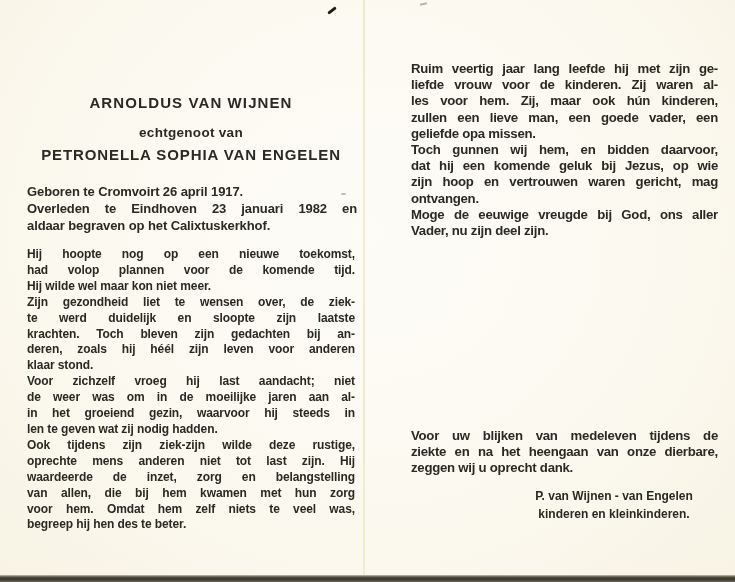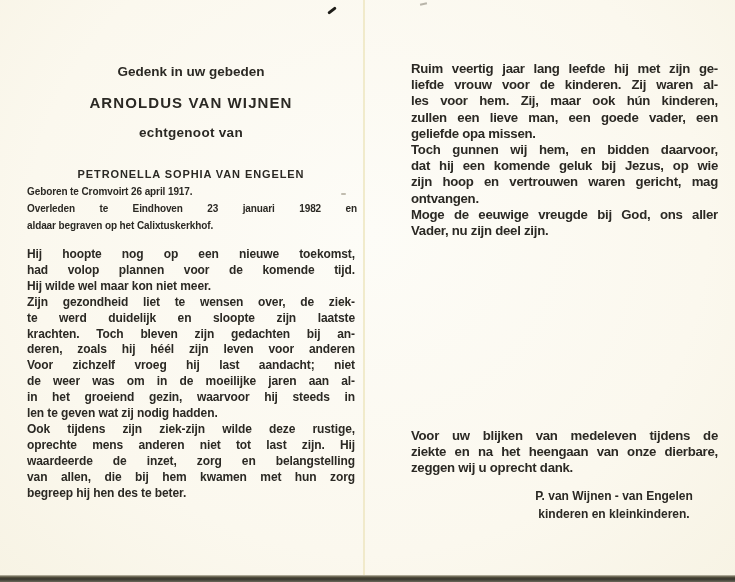--- a/index.html
+++ b/index.html
@@ -12,22 +12,22 @@
   }
   .abs{position:absolute;}
   .ctr{text-align:center;}
   .line{overflow:hidden;}
   .jl{text-align:justify;text-align-last:justify;}
   .ll{text-align:left;text-align-last:left;}
 
   .intro   {left:27px; top:64px;  width:328px; font-size:13.5px;}
   .name    {left:27px; top:94px;  width:328px; font-size:15px;  letter-spacing:1.1px;}
   .relation{left:27px; top:125px; width:328px; font-size:13.5px; letter-spacing:.3px;}
-  .spouse  {left:24px; top:168px; width:334px; font-size:11px;  letter-spacing:.9px;}
-  .vitals  {left:27px; top:183px; width:330px; font-size:10px; line-height:17.2px; letter-spacing:-.1px;}
+  .spouse  {left:24px; top:146px; width:334px; font-size:15px;  letter-spacing:.9px;}
+  .vitals  {left:27px; top:183px; width:330px; font-size:13px; line-height:17.2px; letter-spacing:-.1px;}
   .lbody   {left:27px; top:247px; width:328px; font-size:12px; line-height:15.9px; letter-spacing:-.1px;}
   .rbody   {left:411px;top:61px;  width:307px; font-size:13.2px; line-height:16.2px; letter-spacing:-.25px;}
   .thanks  {left:411px;top:428px; width:307px; font-size:13.2px; line-height:16.2px; letter-spacing:-.25px;}
   .signature{left:508px;top:488px;width:212px; font-size:12px; line-height:17.5px; text-align:center;}
 
   .fold{left:363px;top:0;width:2px;height:582px;background:#efe7c4;opacity:.85;}
   .scan-bottom{left:0;top:575px;width:735px;height:7px;
     background:linear-gradient(to bottom,#c9c4b2 0px,#56523f 2px,#36342c 4px,#6b6859 7px);}
   .speck-a{left:327px;top:9px;width:10px;height:3px;background:#1d1c18;border-radius:2px;transform:rotate(-38deg);}
   .speck-b{left:420px;top:3px;width:7px;height:2px;background:#9b978a;transform:rotate(-12deg);opacity:.7;}
@@ -37,47 +37,48 @@
 <body>
 
 <div class="card">
 
   <div class="abs fold"></div>
   <div class="abs scan-bottom"></div>
   <div class="abs speck-a"></div>
   <div class="abs speck-b"></div>
   <div class="abs speck-c"></div>
 
-  <div class="abs intro ctr">Gedenk in uw gebeden</div>
   <div class="abs name ctr">ARNOLDUS VAN WIJNEN</div>
   <div class="abs relation ctr">echtgenoot van</div>
   <div class="abs spouse ctr">PETRONELLA SOPHIA VAN ENGELEN</div>
 
   <div class="abs vitals">
     <div class="line ll">Geboren te Cromvoirt 26 april 1917.</div>
     <div class="line jl">Overleden te Eindhoven 23 januari 1982 en</div>
     <div class="line ll">aldaar begraven op het Calixtuskerkhof.</div>
   </div>
 
   <div class="abs lbody">
     <div class="line jl">Hij hoopte nog op een nieuwe toekomst,</div>
     <div class="line jl">had volop plannen voor de komende tijd.</div>
     <div class="line ll">Hij wilde wel maar kon niet meer.</div>
     <div class="line jl">Zijn gezondheid liet te wensen over, de ziek-</div>
     <div class="line jl">te werd duidelijk en sloopte zijn laatste</div>
     <div class="line jl">krachten. Toch bleven zijn gedachten bij an-</div>
     <div class="line jl">deren, zoals hij héél zijn leven voor anderen</div>
+    <div class="line ll">klaar stond.</div>
     <div class="line jl">Voor zichzelf vroeg hij last aandacht; niet</div>
     <div class="line jl">de weer was om in de moeilijke jaren aan al-</div>
     <div class="line jl">in het groeiend gezin, waarvoor hij steeds in</div>
     <div class="line ll">len te geven wat zij nodig hadden.</div>
     <div class="line jl">Ook tijdens zijn ziek-zijn wilde deze rustige,</div>
     <div class="line jl">oprechte mens anderen niet tot last zijn. Hij</div>
     <div class="line jl">waardeerde de inzet, zorg en belangstelling</div>
     <div class="line jl">van allen, die bij hem kwamen met hun zorg</div>
+    <div class="line jl">voor hem. Omdat hem zelf niets te veel was,</div>
     <div class="line ll">begreep hij hen des te beter.</div>
   </div>
 
   <div class="abs rbody">
     <div class="line jl">Ruim veertig jaar lang leefde hij met zijn ge-</div>
     <div class="line jl">liefde vrouw voor de kinderen. Zij waren al-</div>
     <div class="line jl">les voor hem. Zij, maar ook hún kinderen,</div>
     <div class="line jl">zullen een lieve man, een goede vader, een</div>
     <div class="line ll">geliefde opa missen.</div>
     <div class="line jl">Toch gunnen wij hem, en bidden daarvoor,</div>

